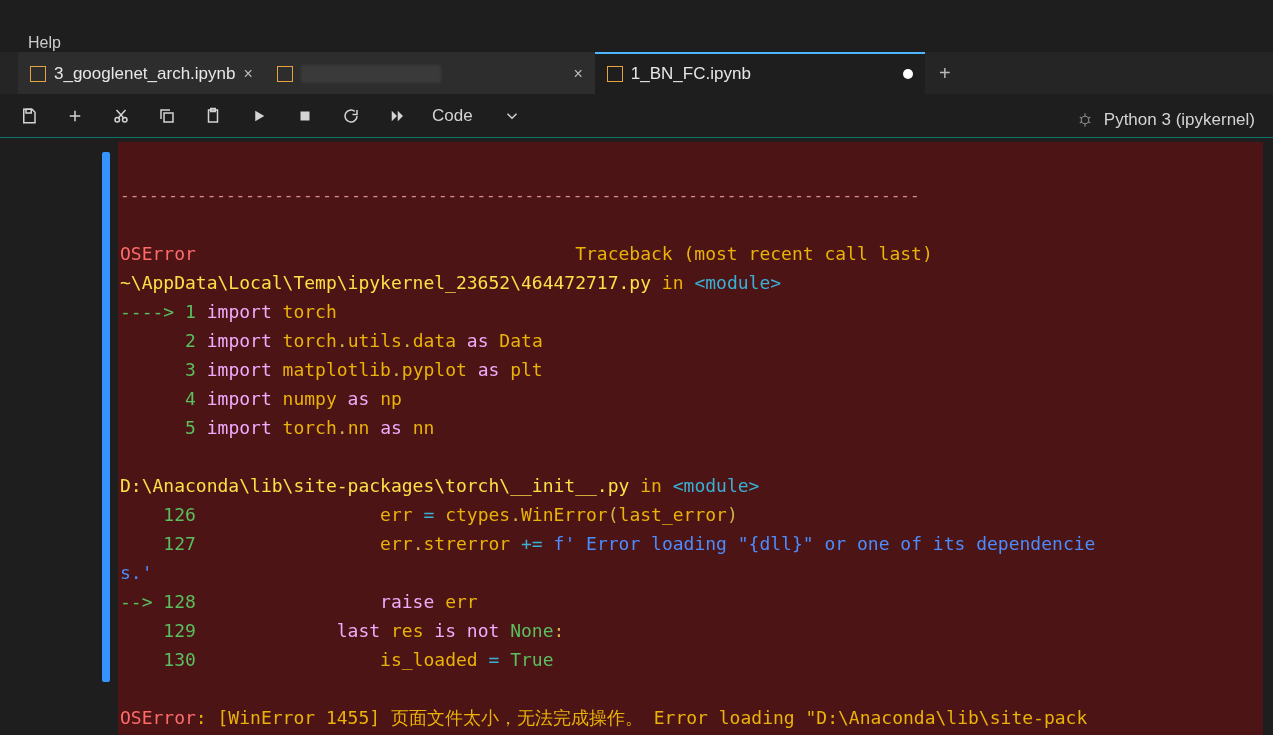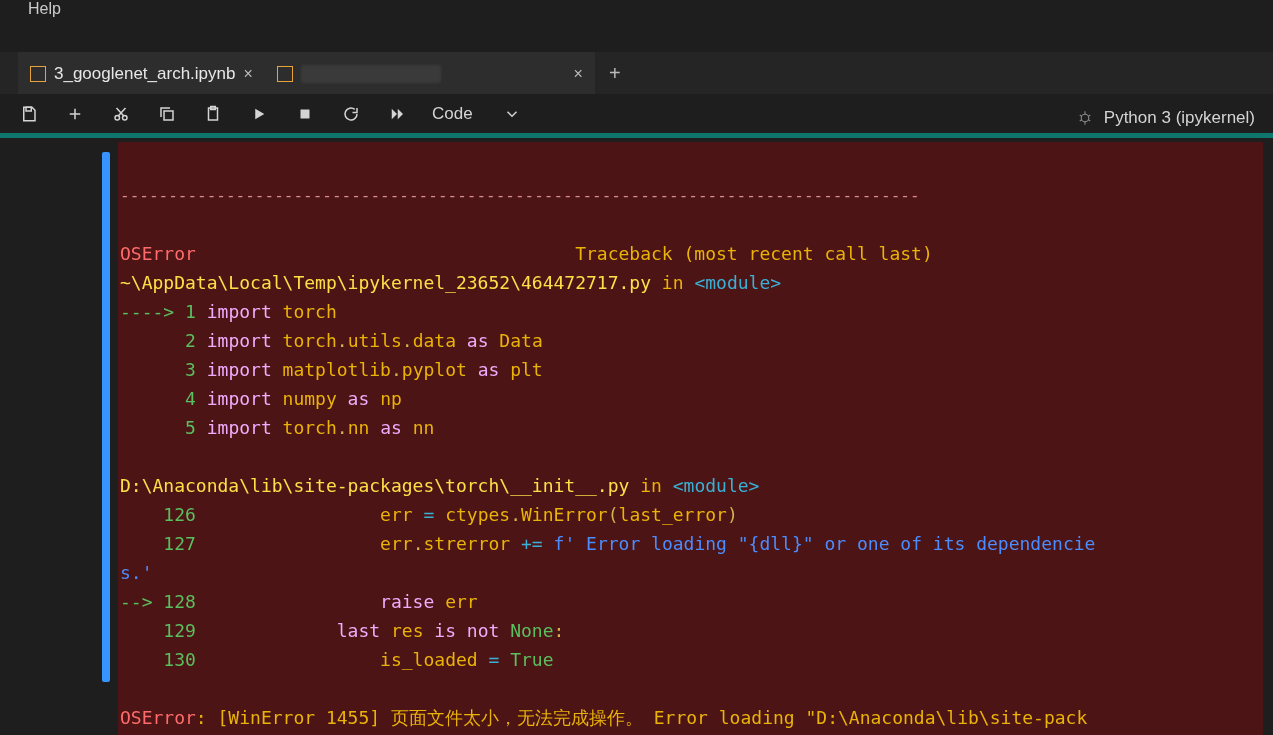--- a/index.html
+++ b/index.html
@@ -7,21 +7,21 @@
   font-family: "Segoe UI", Arial, sans-serif;
   background: #1e1e1e;
   color: #d4d4d4;
   width: 1273px;
   height: 735px;
   overflow: hidden;
 }
 .top-menu {
   height: 52px;
   display: flex;
-  align-items: flex-start;
+  align-items: flex-end;
   padding: 0 28px;
   font-size: 16px;
   color: #cccccc;
   background: #1e1e1e;
 }
 .tabbar {
   height: 42px;
   display: flex;
   align-items: stretch;
   background: #252526;
@@ -59,21 +59,21 @@
 .add-tab {
   display: flex; align-items: center; justify-content: center;
   width: 40px; color: #bbb; font-size: 20px; cursor: pointer;
 }
 .toolbar {
   height: 44px;
   display: flex;
   align-items: center;
   padding: 0 18px;
   gap: 24px;
-  border-bottom: 5px solid #0f766e;
+  border-bottom: 1px solid #0f766e;
 }
 .toolbar .tbtn {
   width: 22px; height: 22px;
   display: flex; align-items: center; justify-content: center;
   color: #d4d4d4;
   cursor: pointer;
 }
 .toolbar svg { width: 18px; height: 18px; }
 .cell-dropdown {
   display: flex; align-items: center; gap: 30px;
@@ -143,20 +143,25 @@
   <div class="tab">
     <span class="nb-icon"></span>
     <span>3_googlenet_arch.ipynb</span>
     <span class="close">×</span>
   </div>
   <div class="tab" style="min-width:330px">
     <span class="nb-icon"></span>
     <span class="redacted"></span>
     <span class="close">×</span>
   </div>
+  <div class="tab active" style="min-width:330px">
+    <span class="nb-icon"></span>
+    <span>1_BN_FC.ipynb</span>
+    <span class="dot"></span>
+  </div>
   <div class="add-tab">+</div>
 </div>
 
 <div class="toolbar">
   <div class="tbtn">
     <svg viewBox="0 0 24 24" fill="none" stroke="currentColor" stroke-width="2">
         <path d="M5 3h11l4 4v14H5z"></path>
         <rect x="8" y="3" width="7" height="5"></rect>
       </svg>
   </div>

